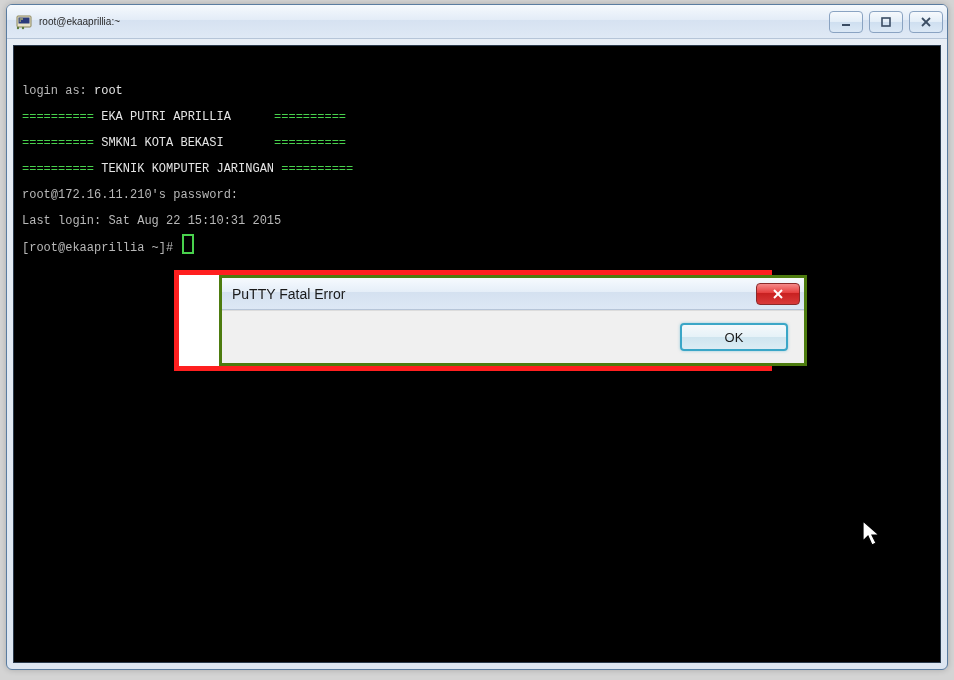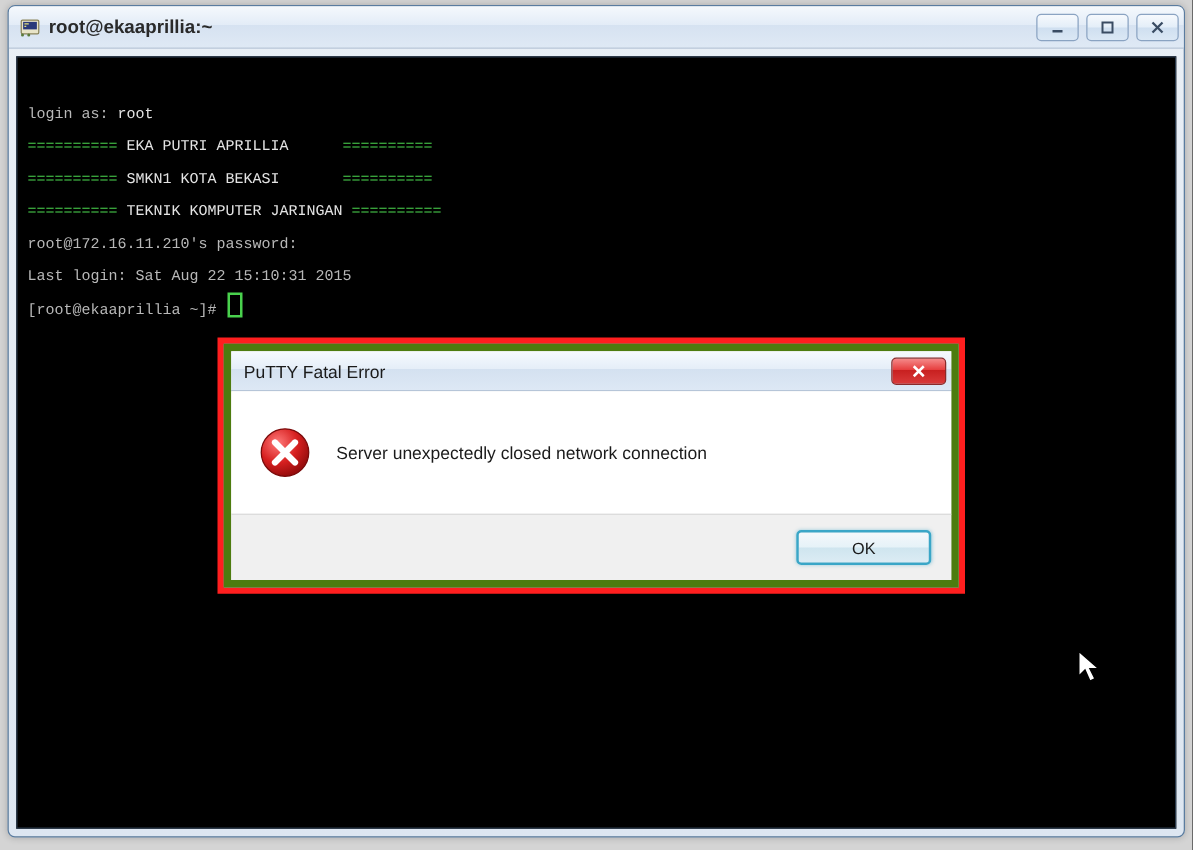--- a/index.html
+++ b/index.html
@@ -41,24 +41,23 @@
 
   .title-icon {
     width: 18px;
     height: 18px;
     margin-right: 6px;
     flex: 0 0 auto;
   }
 
   .title-text {
     flex: 1 1 auto;
-    font-size: 15px;
+    font-size: 10px;
     color: #2a2a2a;
     white-space: nowrap;
-    font-weight: bold;
   }
 
   .win-controls {
     display: flex;
     gap: 6px;
   }
 
   .win-btn {
     width: 34px;
     height: 22px;
@@ -106,23 +105,24 @@
     left: 174px;
     top: 270px;
     width: 598px;
     border: 5px solid #ff1f1f;
     background: #fff;
   }
 
   .dialog-window {
     width: 100%;
     background: #f0f0f0;
-    border: 6px solid #4d7c0f;
+    border: 3px solid #4d7c0f;
     display: flex;
     flex-direction: column;
+    margin-left: 40px;
   }
 
   .dialog-title-bar {
     height: 32px;
     background: linear-gradient(to bottom, #f6fafe 0%, #e5eef8 45%, #d4e1f0 46%, #dde8f5 100%);
     border-bottom: 1px solid #b6c5d8;
     display: flex;
     align-items: center;
     padding: 0 4px 0 10px;
   }
@@ -245,37 +245,20 @@
   <div class="dialog-window">
     <div class="dialog-title-bar">
       <span class="dialog-title-text">PuTTY Fatal Error</span>
       <div class="close-btn">
         <svg width="14" height="12" viewBox="0 0 14 12">
           <line x1="3" y1="2" x2="11" y2="10" stroke="#fff" stroke-width="2"></line>
           <line x1="11" y1="2" x2="3" y2="10" stroke="#fff" stroke-width="2"></line>
         </svg>
       </div>
     </div>
-    <div class="dialog-body">
-      <span class="error-icon-circle">
-        <svg viewBox="0 0 42 42">
-          <defs>
-            <radialGradient id="rg" cx="35%" cy="30%" r="70%">
-              <stop offset="0%" stop-color="#ff7a7a"></stop>
-              <stop offset="60%" stop-color="#d61f1f"></stop>
-              <stop offset="100%" stop-color="#9a0e0e"></stop>
-            </radialGradient>
-          </defs>
-          <circle cx="21" cy="21" r="19" fill="url(#rg)" stroke="#7a0a0a" stroke-width="1"></circle>
-          <line x1="13" y1="13" x2="29" y2="29" stroke="#fff" stroke-width="5" stroke-linecap="round"></line>
-          <line x1="29" y1="13" x2="13" y2="29" stroke="#fff" stroke-width="5" stroke-linecap="round"></line>
-        </svg>
-      </span>
-      <span class="dialog-message">Server unexpectedly closed network connection</span>
-    </div>
     <div class="dialog-footer">
       <div class="ok-btn">
         <span>OK</span>
       </div>
     </div>
   </div>
 </div>
 
 <span class="mouse-cursor">
   <svg viewBox="0 0 20 28">

